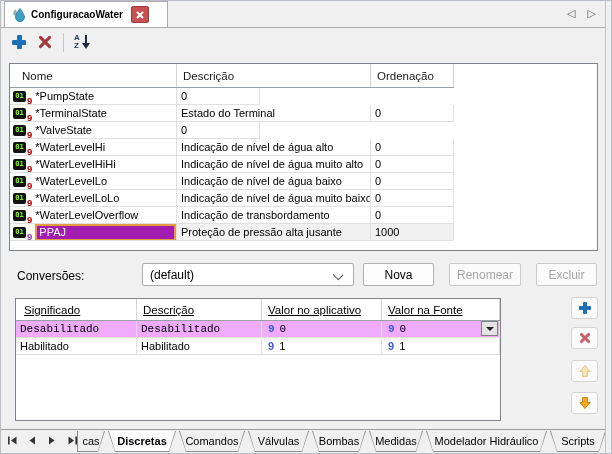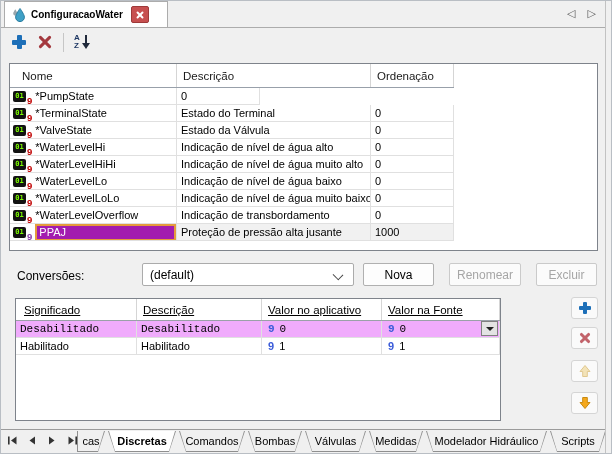--- a/index.html
+++ b/index.html
@@ -191,21 +191,20 @@
       <div class="cell c3">0</div>
     </div>
     <div class="trow">
       <div class="cell c1">
           <span class="tagicon">
             <span class="tagbox"></span>
             <span class="tagnine red"></span>
           </span>
           <span>*ValveState</span>
         </div>
-      <div class="cell c2">Estado da Válvula</div>
       <div class="cell c3">0</div>
     </div>
     <div class="trow">
       <div class="cell c1">
           <span class="tagicon">
             <span class="tagbox"></span>
             <span class="tagnine red"></span>
           </span>
           <span>*WaterLevelHi</span>
         </div>
@@ -365,26 +364,26 @@
   <div class="tabs">
     <div class="btab cut" style="width:28px;">
         <div class="fill">cas</div>
       </div>
     <div class="btab active" style="width:68px;">
         <div class="fill">Discretas</div>
       </div>
     <div class="btab" style="width:66px;">
         <div class="fill">Comandos</div>
       </div>
+    <div class="btab" style="width:61px;">
+        <div class="fill">Válvulas</div>
+      </div>
     <div class="btab" style="width:54px;">
         <div class="fill">Bombas</div>
       </div>
-    <div class="btab" style="width:61px;">
-        <div class="fill">Válvulas</div>
-      </div>
     <div class="btab" style="width:54px;">
         <div class="fill">Medidas</div>
       </div>
     <div class="btab" style="width:121px;">
         <div class="fill">Modelador Hidráulico</div>
       </div>
     <div class="btab" style="width:56px;">
         <div class="fill">Scripts</div>
       </div>
   </div>

